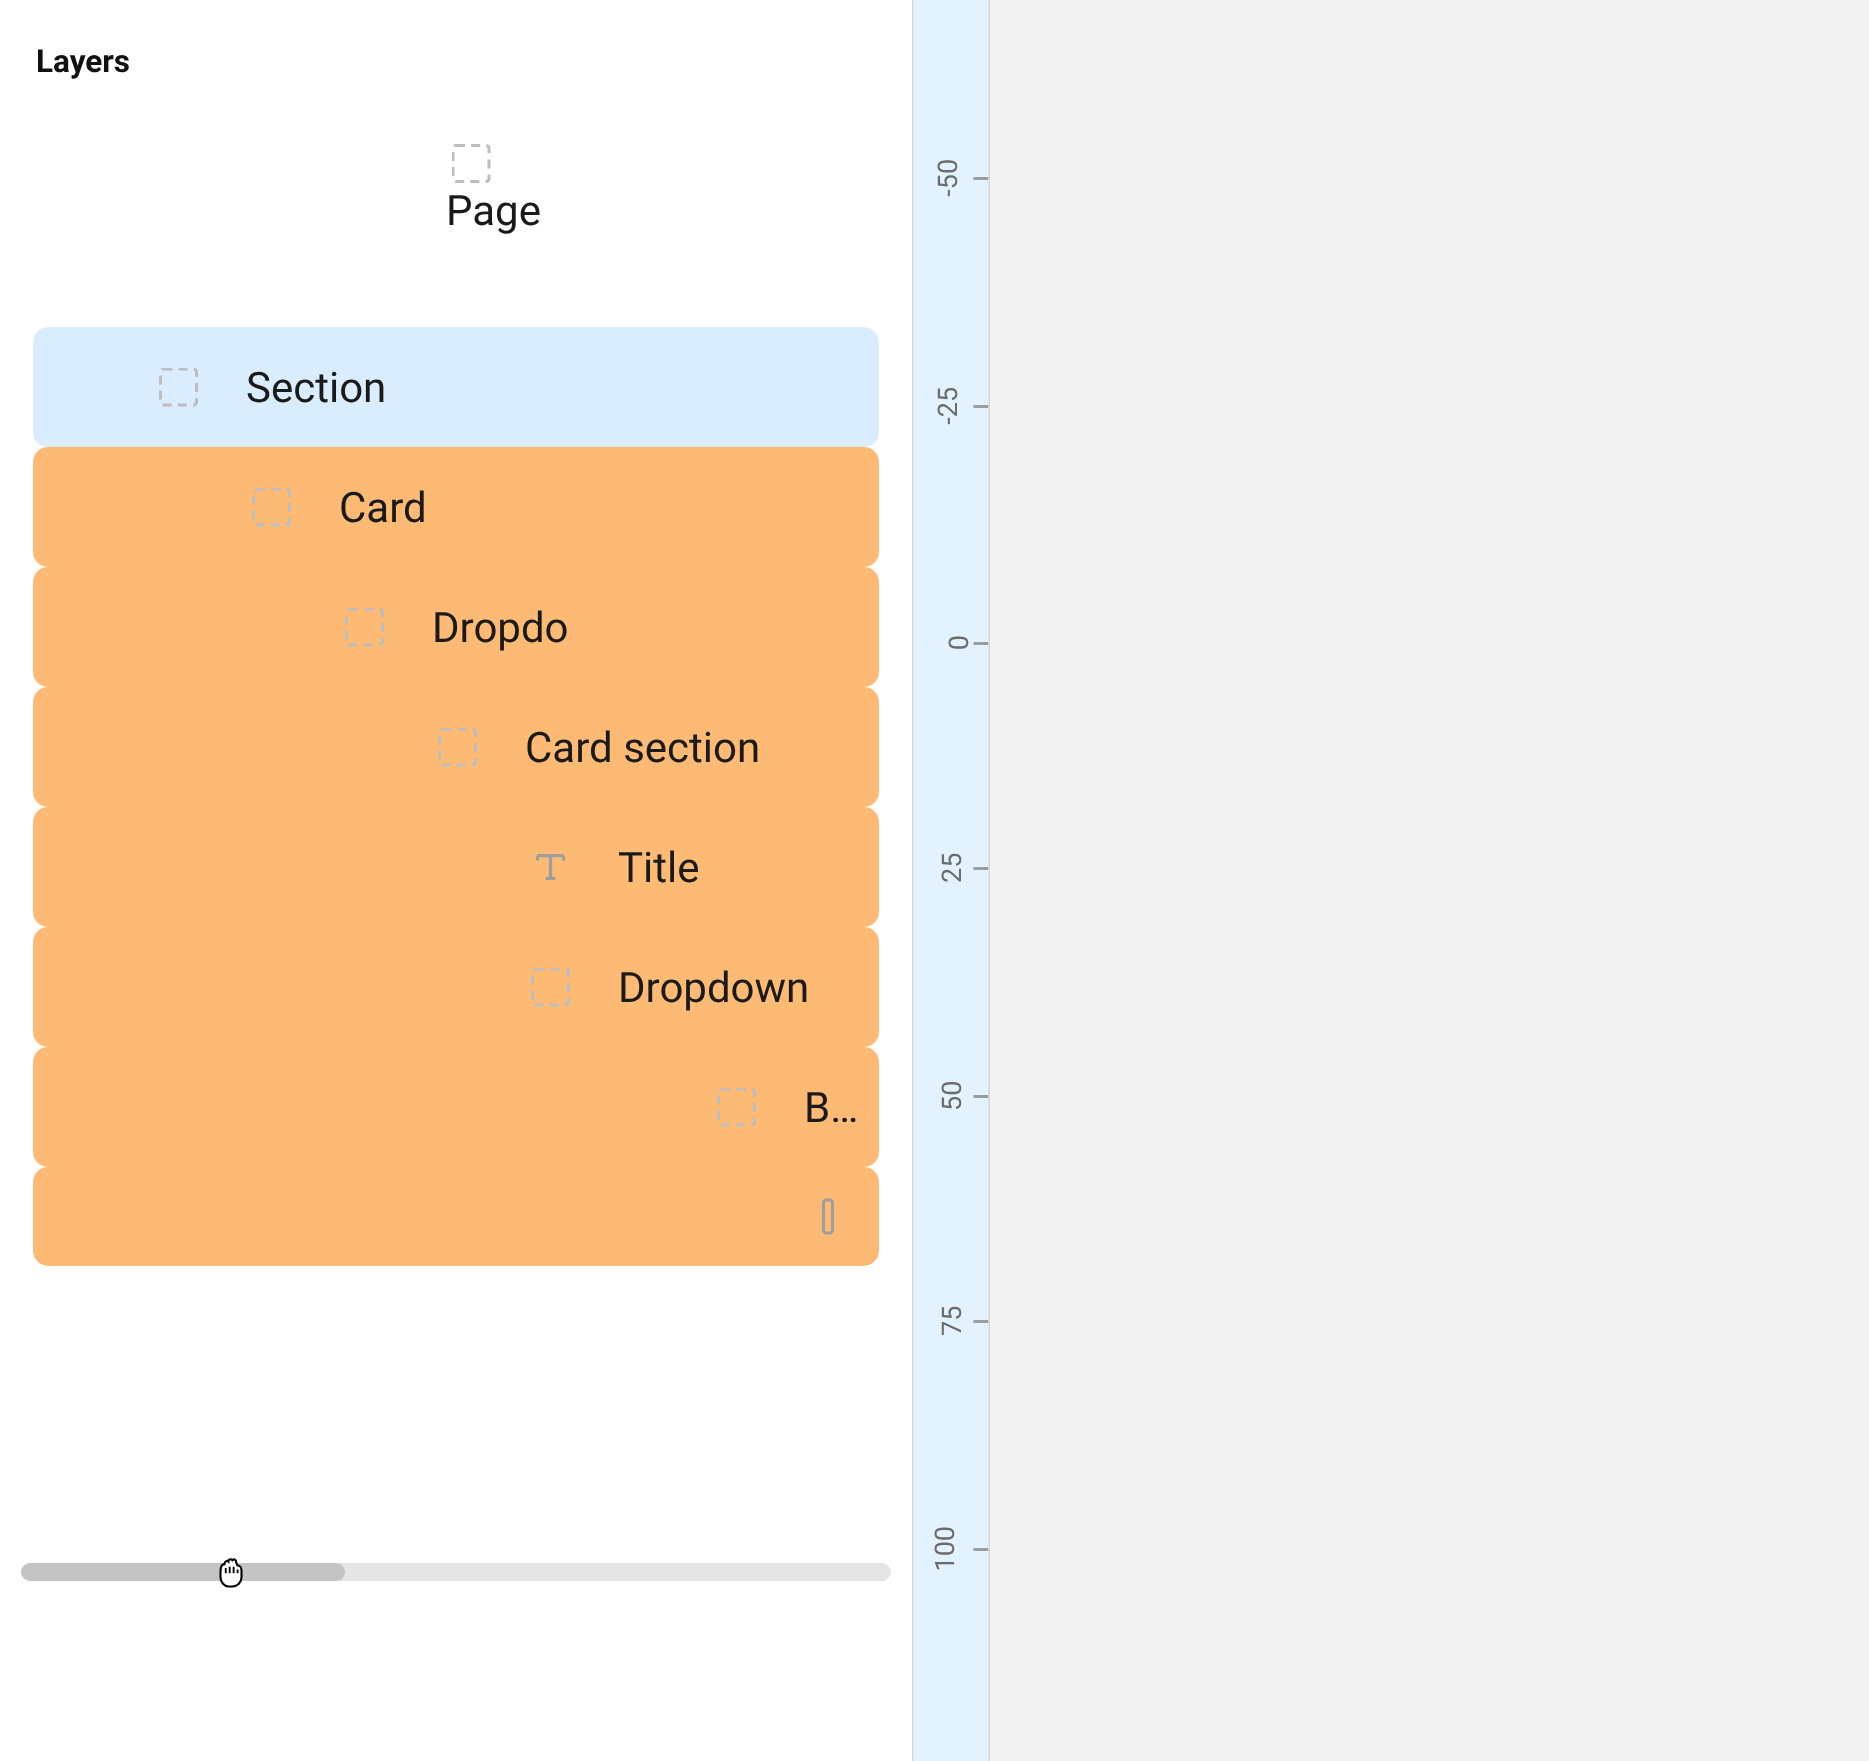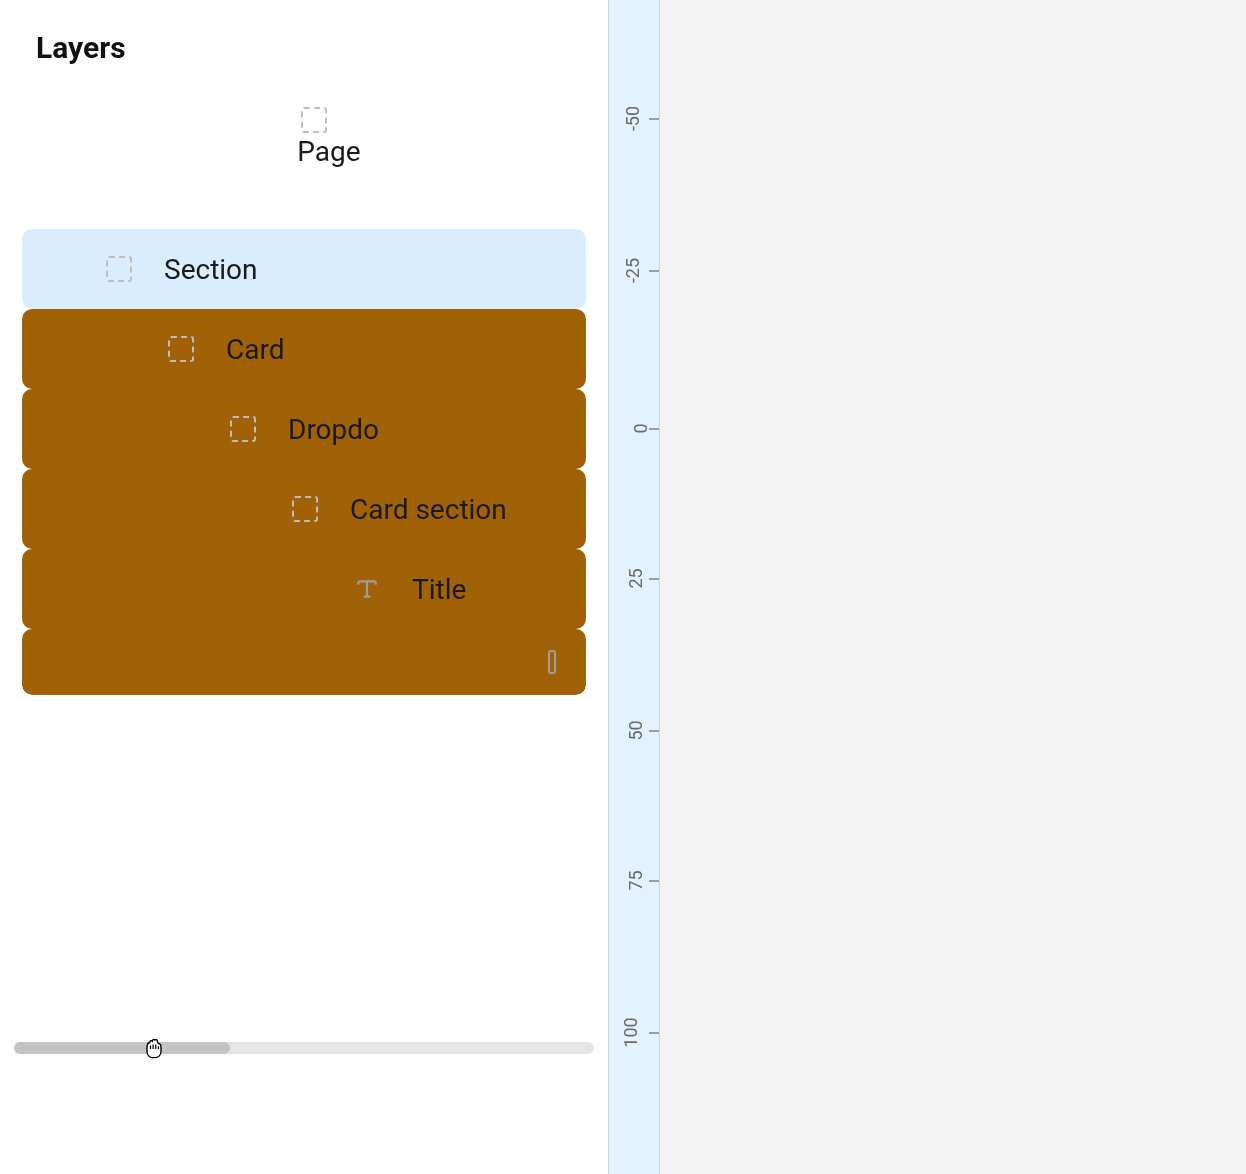--- a/index.html
+++ b/index.html
@@ -17,24 +17,24 @@
     }
     .sidebar {
       width: 608px;
       height: 100%;
       display: flex;
       flex-direction: column;
       position: relative;
       background: #ffffff;
     }
     .sidebar-title {
-      font-size: 30px;
+      font-size: 21px;
       font-weight: 700;
       color: #111;
-      padding: 30px 0 40px 36px;
+      padding: 30px 0 40px 24px;
     }
     .layer-list {
       padding: 0 22px 0 22px;
     }
     .layer-item {
       display: flex;
       align-items: center;
       height: 80px;
       border-radius: 10px;
       padding-left: 20px;
@@ -53,21 +53,21 @@
       color: #1a1a1a;
       padding-left: 30px;
       white-space: nowrap;
       overflow: hidden;
       text-overflow: ellipsis;
     }
     .layer-selected {
       background: #d9edff;
     }
     .layer-child-selected {
-      background: #a16207;
+      background: #fdba74;
     }
     .layer-group {
       border-radius: 10px;
       overflow: hidden;
       margin-top: 44px;
     }
     .frame-icon {
       width: 26px;
       height: 26px;
       border: 2.5px dashed #bdbdbd;
@@ -198,22 +198,34 @@
 
       <div class="layer-item layer-child-selected indent-5">
         <span class="icon-wrap">
           <svg class="text-icon-svg" viewBox="0 0 24 24" fill="none" stroke="#9e9e9e" stroke-width="2">
             <path d="M4 5 L20 5 M4 5 L4 8 M20 5 L20 8 M12 5 L12 19 M9 19 L15 19"></path>
           </svg>
         </span>
         <span class="label">Title</span>
       </div>
 
-
-
+      <div class="layer-item layer-child-selected indent-5">
+        <span class="icon-wrap">
+            <span class="frame-icon"></span>
+          </span>
+        <span class="label">Dropdown</span>
+      </div>
+
+
+      <div class="layer-item layer-child-selected indent-7">
+        <span class="icon-wrap">
+            <span class="frame-icon"></span>
+          </span>
+        <span class="label">Bu…</span>
+      </div>
 
       <div class="layer-item layer-child-selected" style="padding-left:0;justify-content:flex-end;height:66px;">
         <span class="truncated-scroll-hint"></span>
       </div>
 
     </div>
   </div>
 
   <div class="scrollbar-area">
     <div class="scrollbar-thumb"></div>

